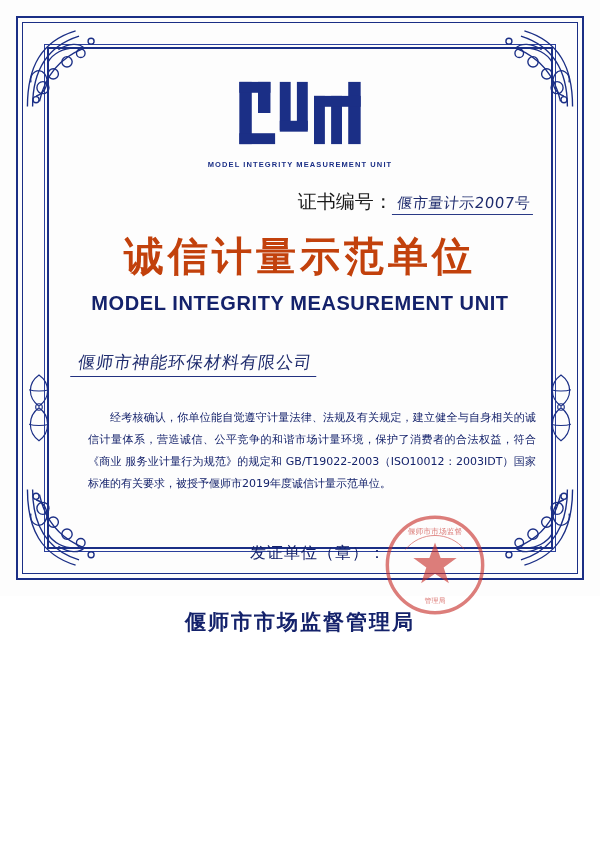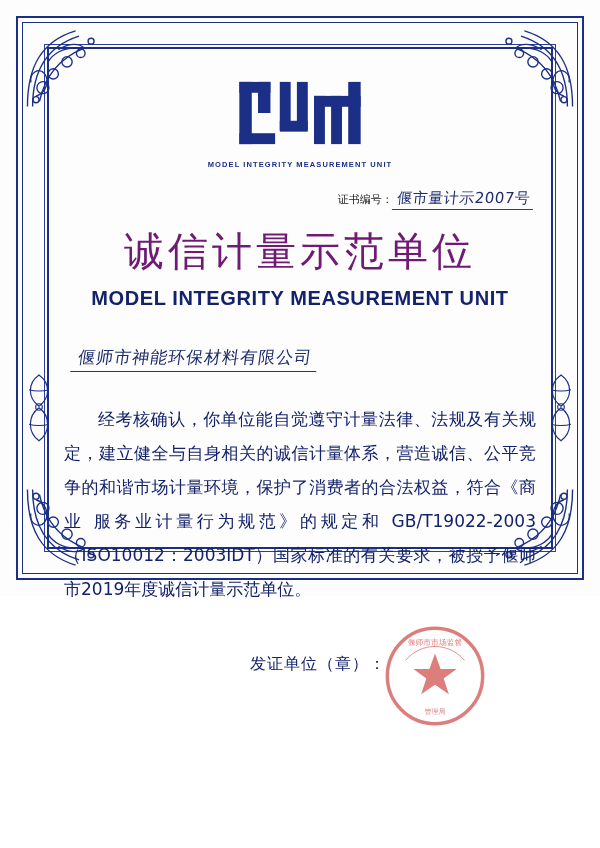--- a/index.html
+++ b/index.html
@@ -96,42 +96,42 @@
   }
 
   
   .serial-row {
     margin-top: 20px;
     text-align: right;
     padding-right: 8px;
     white-space: nowrap;
   }
   .serial-label {
-    font-size: 11px;
+    font-size: 19px;
     color: #1a1a1a;
     font-family: "DejaVu Sans", sans-serif;
   }
   .serial-value {
     font-size: 15px;
     color: #1f2c6e;
     font-family: "DejaVu Sans", sans-serif;
     border-bottom: 1px solid #2a3a86;
     padding: 0 4px 1px 4px;
     display: inline-block;
     transform: skewX(-6deg);
     letter-spacing: 0.5px;
   }
 
   
   .title-cn {
     margin-top: 14px;
     text-align: center;
     font-size: 40px;
-    font-weight: normal;
-    color: #701a75;
+    font-weight: bold;
+    color: #c2410c;
     letter-spacing: 4px;
     font-family: "DejaVu Sans", sans-serif;
   }
   .title-en {
     margin-top: 8px;
     text-align: center;
     font-size: 20px;
     font-weight: bold;
     color: #14226b;
     letter-spacing: 0.6px;
@@ -151,27 +151,28 @@
     border-bottom: 1.5px solid #223180;
     padding: 0 6px 2px 6px;
     transform: skewX(-8deg);
     letter-spacing: 1px;
   }
 
   
   .body-text {
     margin-top: 30px;
     padding: 0 6px;
-    font-size: 17px;
+    font-size: 11px;
     line-height: 2.0;
     color: #14226b;
     text-align: justify;
     text-justify: inter-ideograph;
     font-family: "DejaVu Sans", sans-serif;
     text-indent: 2em;
+    margin-left: 24px;
   }
 
   
   .issuer-row {
     margin-top: 48px;
     text-align: center;
     position: relative;
   }
   .issuer-label {
     display: inline-block;
@@ -336,15 +337,16 @@
         <svg viewBox="0 0 120 120">
           <circle cx="60" cy="60" r="55" fill="none" stroke="#c8302b" stroke-width="4"></circle>
           <path d="M60 34 L66.5 52 L85 52 L70 63 L76 81 L60 70 L44 81 L50 63 L35 52 L53.5 52 Z" fill="#c8302b"></path>
           <path d="M26 42 A44 44 0 0 1 94 42" fill="none" stroke="#c8302b" stroke-width="1"></path>
           <text x="60" y="24" font-size="9" fill="#c8302b" text-anchor="middle" font-family="DejaVu Sans, sans-serif">偃师市市场监督</text>
           <text x="60" y="104" font-size="8" fill="#c8302b" text-anchor="middle" font-family="DejaVu Sans, sans-serif">管理局</text>
         </svg>
       </span>
     </div>
 
+    <div class="issuer-name">偃师市市场监督管理局</div>
 
   </div>
 </div>
 
 </body></html>

